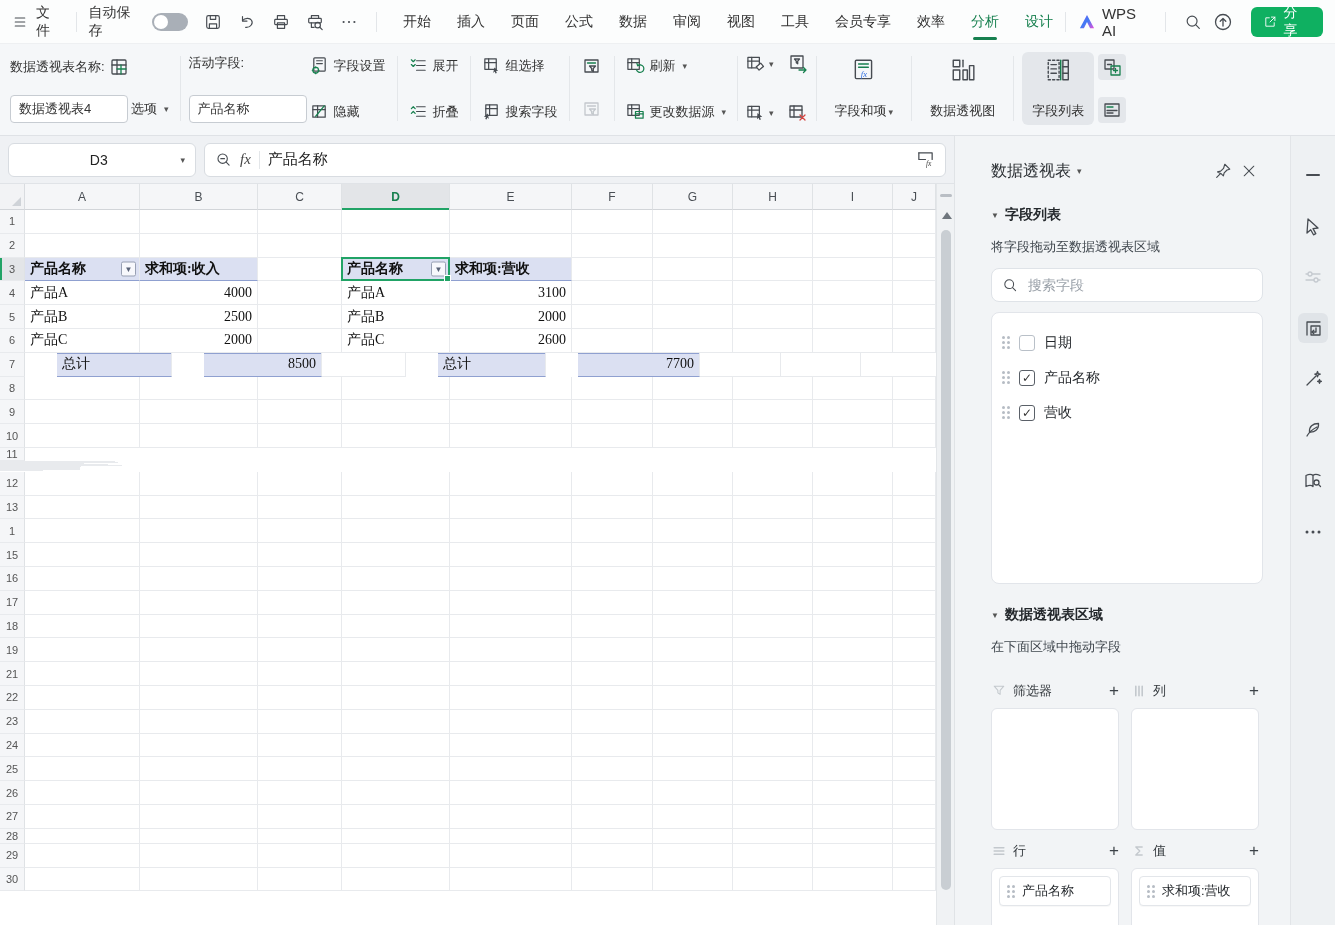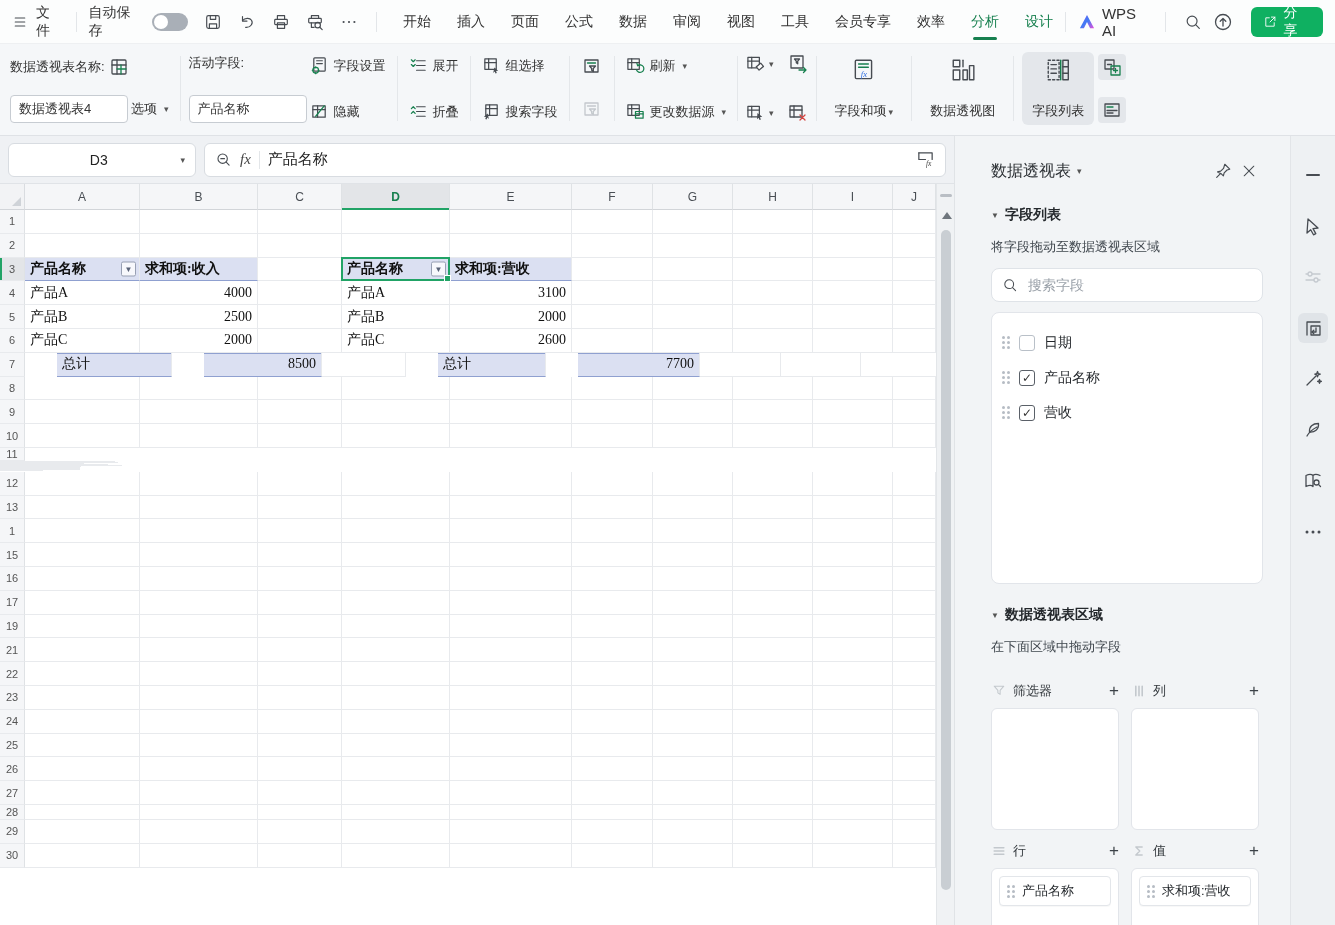--- a/index.html
+++ b/index.html
@@ -721,20 +721,33 @@
         <div class="cell" style="width: 108px;"></div>
         <div class="cell" style="width: 122px;"></div>
         <div class="cell" style="width: 81px;"></div>
         <div class="cell" style="width: 80px;"></div>
         <div class="cell" style="width: 80px;"></div>
         <div class="cell" style="width: 80px;"></div>
         <div class="cell" style="width: 43px;"></div>
       </div>
       <div class="grow" style="height: 23.8px;">
         <div class="rh">17</div>
+        <div class="cell" style="width: 115px;"></div>
+        <div class="cell" style="width: 118px;"></div>
+        <div class="cell" style="width: 84px;"></div>
+        <div class="cell" style="width: 108px;"></div>
+        <div class="cell" style="width: 122px;"></div>
+        <div class="cell" style="width: 81px;"></div>
+        <div class="cell" style="width: 80px;"></div>
+        <div class="cell" style="width: 80px;"></div>
+        <div class="cell" style="width: 80px;"></div>
+        <div class="cell" style="width: 43px;"></div>
+      </div>
+      <div class="grow" style="height: 23.8px;">
+        <div class="rh">18</div>
         <div class="cell" style="width: 115px;"></div>
         <div class="cell" style="width: 118px;"></div>
         <div class="cell" style="width: 84px;"></div>
         <div class="cell" style="width: 108px;"></div>
         <div class="cell" style="width: 122px;"></div>
         <div class="cell" style="width: 81px;"></div>
         <div class="cell" style="width: 80px;"></div>
         <div class="cell" style="width: 80px;"></div>
         <div class="cell" style="width: 80px;"></div>
         <div class="cell" style="width: 43px;"></div>

